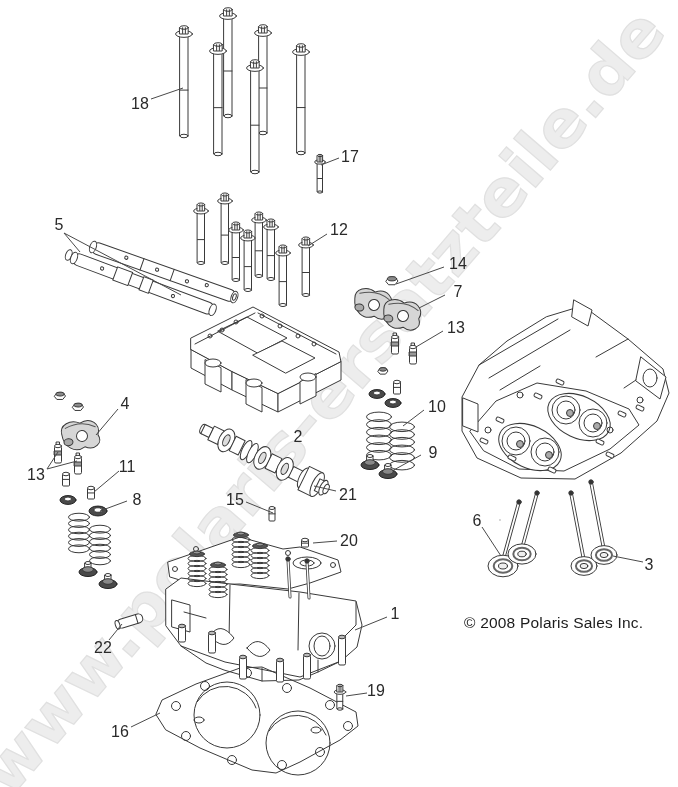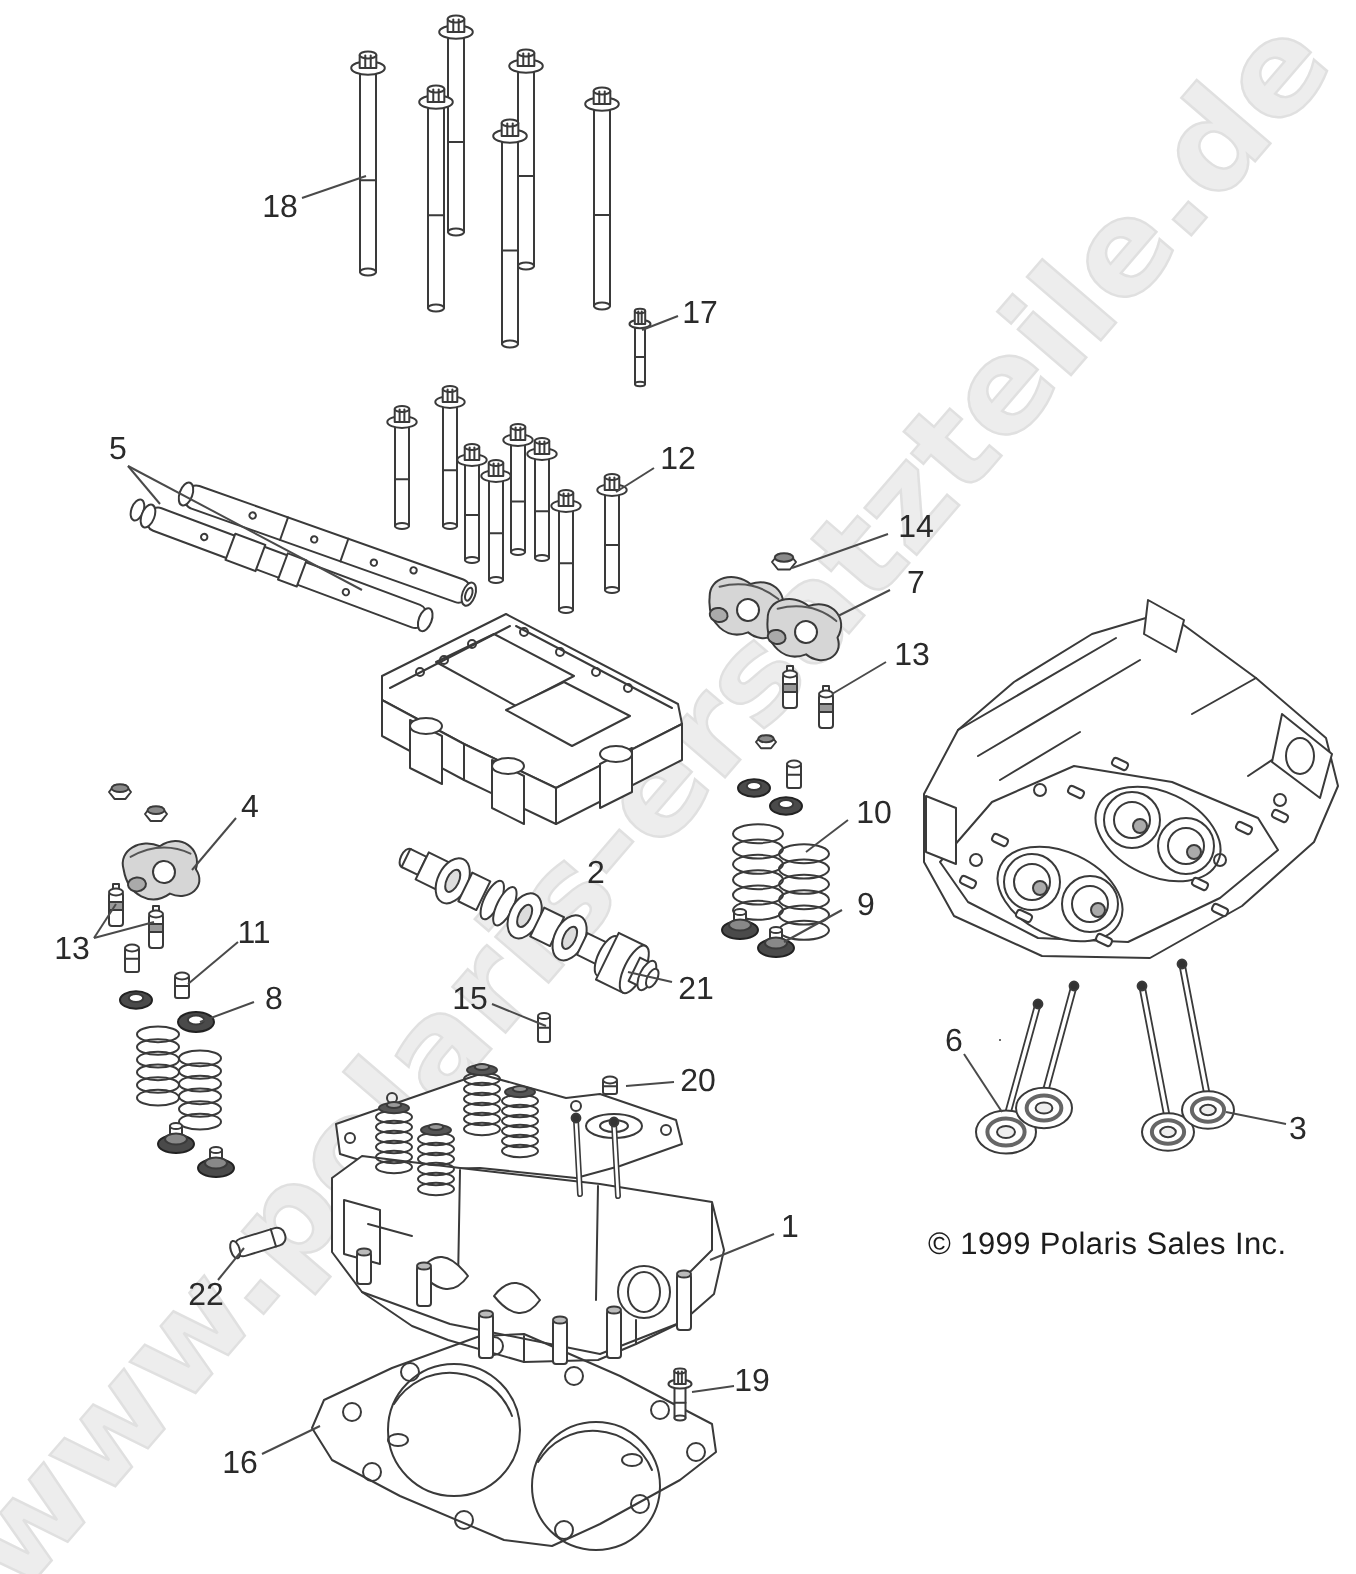--- a/index.html
+++ b/index.html
@@ -714,14 +714,14 @@
           <line x1="482" y1="527" x2="501" y2="556" stroke="#4a4a4a" stroke-width="1"></line>
           <text x="477" y="525.5" text-anchor="middle" fill="#2a2a2a" class="callout-text">6</text>
         </g>
         <g>
           <line x1="643" y1="562" x2="613" y2="556" stroke="#4a4a4a" stroke-width="1"></line>
           <text x="649" y="569.5" text-anchor="middle" fill="#2a2a2a" class="callout-text">3</text>
         </g>
       </g>
 </svg>
 
-<div class="copyright">© 1999 Polaris Sales Inc.</div>
+<div class="copyright">© 2008 Polaris Sales Inc.</div>
 </div>
 
 </body></html>

